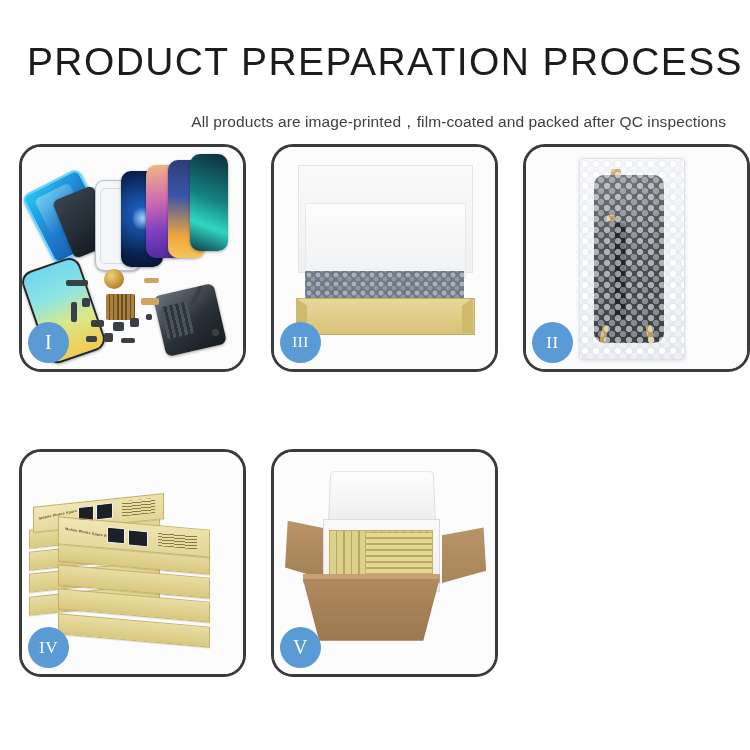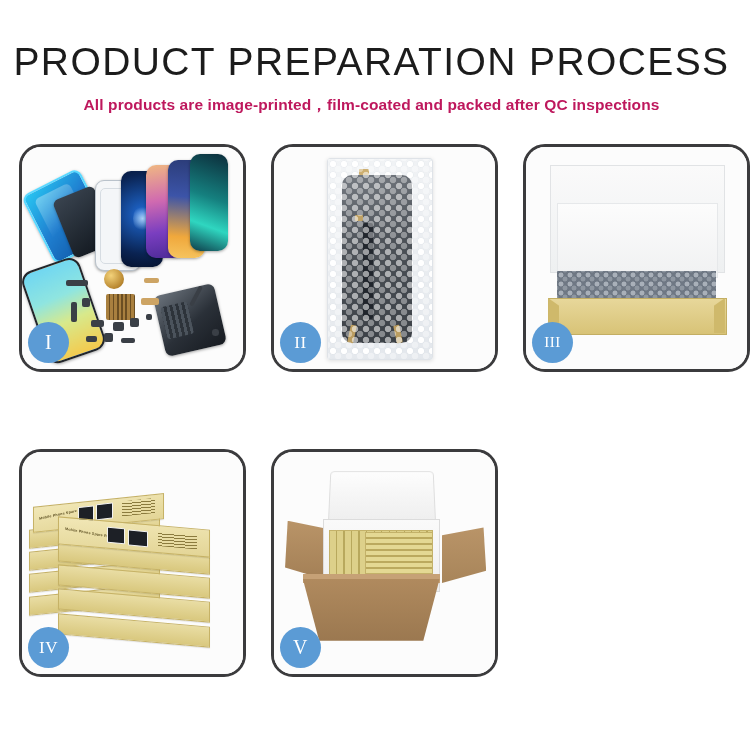--- a/index.html
+++ b/index.html
@@ -13,39 +13,39 @@
     font-family: "Liberation Sans", sans-serif;
     overflow: hidden;
     position: relative;
   }
 
   
   #header {
     position: absolute;
     top: 0; left: 0;
     width: 743px;
-    text-align: center;
+    text-align: right;
   }
   #page-title {
     margin: 0;
     padding-top: 40px;
     font-size: 39px;
     font-weight: 400;
     letter-spacing: 1.4px;
     color: #1c1c1c;
     font-family: "Liberation Sans", sans-serif;
     line-height: 1.15;
     white-space: nowrap;
   }
   #page-subtitle {
-    margin: 0;
+    margin: 17px;
     padding-top: 10px;
     font-size: 15.5px;
-    font-weight: 700;
-    color: #be185d;
+    font-weight: 400;
+    color: #404040;
     letter-spacing: 0.1px;
     white-space: nowrap;
   }
 
   
   #panel-grid {
     position: absolute;
     top: 144px;
     left: 19px;
     width: 712px;
@@ -406,45 +406,45 @@
         <div class="chip" style="left:78%;top:62%;width:2%;height:10%;transform:rotate(28deg);"></div>
         <div class="chip" style="left:86%;top:82%;width:3%;height:3%;border-radius:50%;"></div>
       </div>
       <div class="badge">I</div>
     </div>
   </div>
 
   <div class="panel">
     <div class="panel-inner">
       <div class="scene">
+        <div class="box3-lid"></div>
+        <div class="box3-foam"></div>
+        <div class="box3-bubble"></div>
+        <div class="box3-base"></div>
+        <div class="box3-base-left"></div>
+        <div class="box3-base-right"></div>
+      </div>
+      <div class="badge xwide">III</div>
+    </div>
+  </div>
+
+  <div class="panel">
+    <div class="panel-inner">
+      <div class="scene">
         <div class="bubble-bag">
           <div class="bag-screen"></div>
           <div class="bag-flex"></div>
           <div class="bag-tab" style="left:30%;top:5%;width:9%;height:3%;"></div>
           <div class="bag-tab" style="left:26%;top:28%;width:8%;height:3%;"></div>
           <div class="bag-tab" style="left:20%;top:83%;width:6%;height:9%;transform:rotate(12deg);"></div>
           <div class="bag-tab" style="left:64%;top:83%;width:6%;height:9%;transform:rotate(-12deg);"></div>
           <div class="bubble-overlay"></div>
         </div>
       </div>
       <div class="badge wide">II</div>
-    </div>
-  </div>
-
-  <div class="panel">
-    <div class="panel-inner">
-      <div class="scene">
-        <div class="box3-lid"></div>
-        <div class="box3-foam"></div>
-        <div class="box3-bubble"></div>
-        <div class="box3-base"></div>
-        <div class="box3-base-left"></div>
-        <div class="box3-base-right"></div>
-      </div>
-      <div class="badge xwide">III</div>
     </div>
   </div>
 
   <div class="panel">
     <div class="panel-inner">
       <div class="scene">
         <div class="stack">
 
           <div class="sbox" style="left:0%;  top:26%; width:62%; height:9%;  transform:skewY(-6deg);"></div>
           <div class="sbox" style="left:0%;  top:38%; width:62%; height:9%;  transform:skewY(-6deg);"></div>

